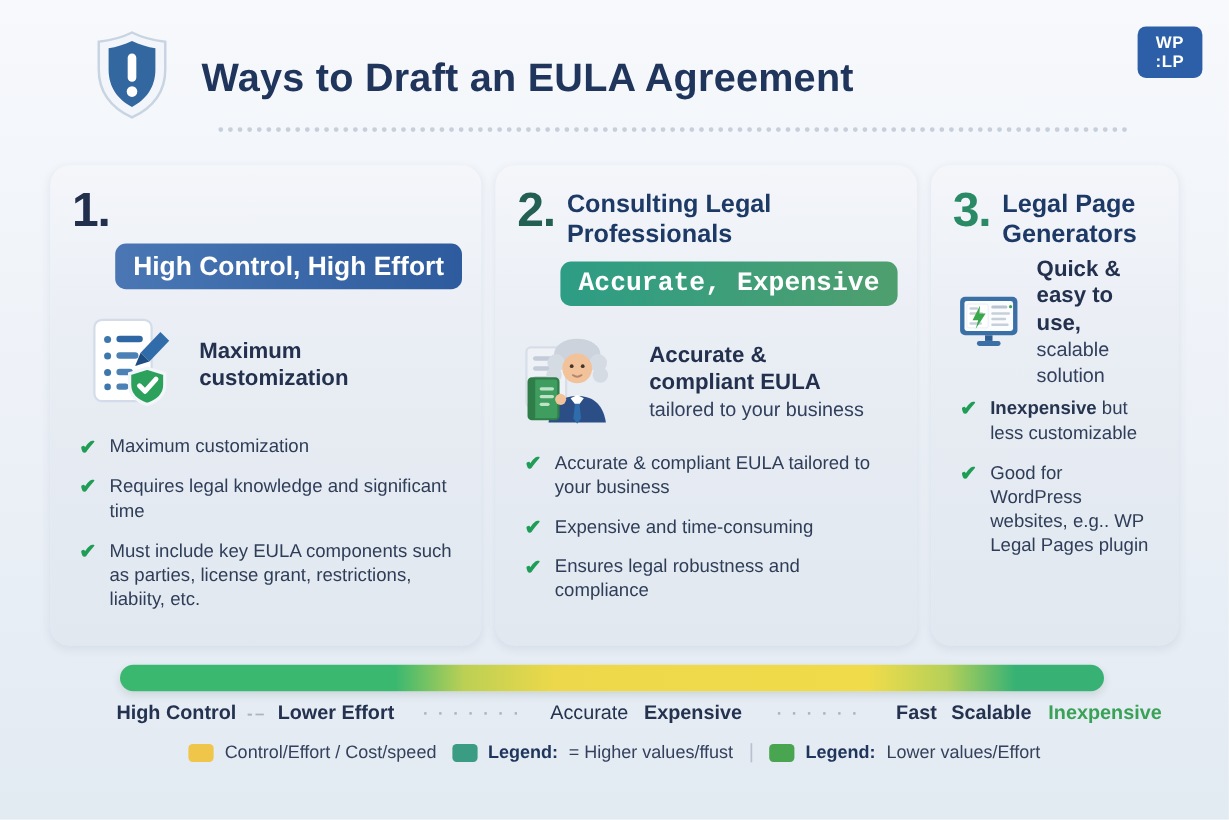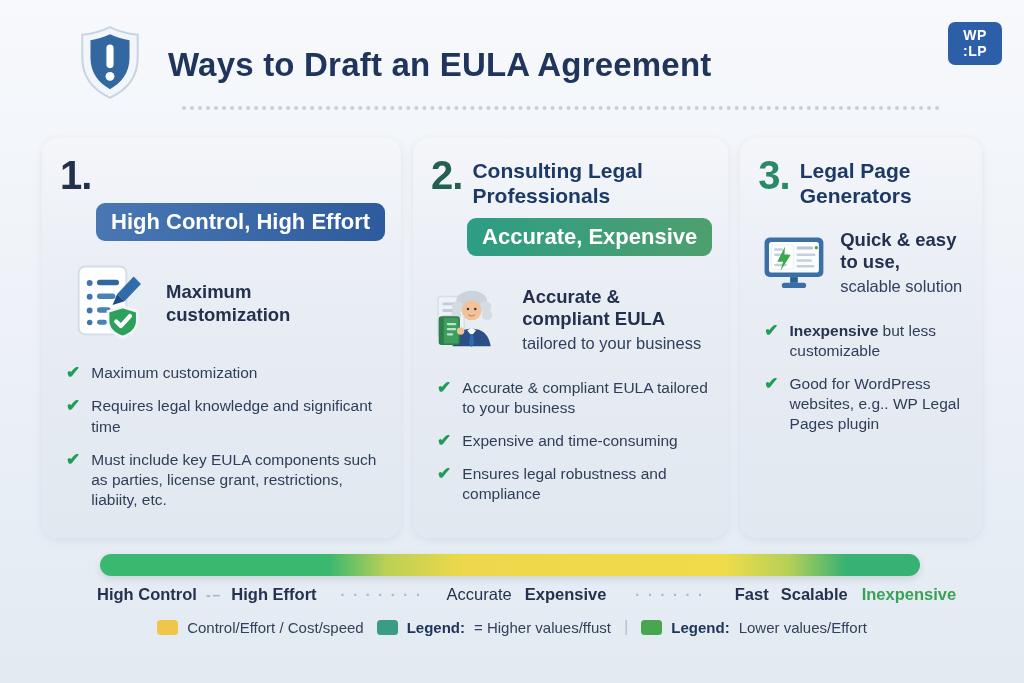--- a/index.html
+++ b/index.html
@@ -28,21 +28,21 @@
           box-shadow:0 2px 8px rgba(60,80,120,.10); }
   .card-head { display:flex; gap:10px; align-items:flex-start; }
   .card-num { font-size:40px; font-weight:800; line-height:.95; letter-spacing:-1px; }
   .c1 .card-num { color:#22304d; }
   .c2 .card-num { color:#235f52; }
   .c3 .card-num { color:#2a8a66; }
   .card-title { font-size:21px; font-weight:800; color:#1d3a66; line-height:1.18; max-width:210px; padding-top:3px; }
   .badge { display:inline-block; padding:6px 15px; border-radius:9px; color:#fff; font-weight:800; font-size:22px; margin:9px 0 10px 36px; white-space:nowrap; }
   .c3 .badge { margin-left:26px; }
   .c1 .badge { background:linear-gradient(90deg,#4a77b4,#2d5b9d); }
-  .c2 .badge { background:linear-gradient(90deg,#2d9d85,#4f9f6e); }
+  .c2 .badge { background:linear-gradient(90deg,#2d9d85,#4f9f6e);font-family:Liberation Mono, monospace; }
   .c3 .badge { background:linear-gradient(90deg,#57aa5f,#2e9678); }
 
   .feature { display:flex; align-items:center; gap:14px; margin:4px 0 4px 4px; min-height:100px; }
   .feature-text { max-width:190px; }
   .feature-text .fb { font-size:18.5px; font-weight:800; color:#23314e; line-height:1.22; }
   .feature-text .fr { font-size:16.5px; color:#31405c; line-height:1.25; margin-top:2px; }
 
   .bullets { list-style:none; margin:8px 0 0 6px; display:flex; flex-direction:column; gap:13px; }
   .bullet { display:flex; gap:11px; font-size:15.5px; color:#2f3e58; line-height:1.3; }
   .bullet .chk { color:#1f9c55; font-weight:900; font-size:17px; line-height:1.2; }
@@ -231,21 +231,21 @@
         </li>
       </ul>
     </div>
   </div>
 
   <div class="bar"></div>
 
   <div class="scale">
     <span class="sc-bold">High Control</span>
     <span class="sc-dash">-–</span>
-    <span class="sc-bold">High Effort</span>
+    <span class="sc-bold">Lower Effort</span>
     <span class="sc-dots">· · · · · · ·</span>
     <span class="sc-reg">Accurate</span>
     <span class="sc-bold">Expensive</span>
     <span class="sc-dots">· · · · · ·</span>
     <span class="sc-med">Fast</span>
     <span class="sc-med">Scalable</span>
     <span class="sc-green">Inexpensive</span>
   </div>
 
   <div class="legend">

